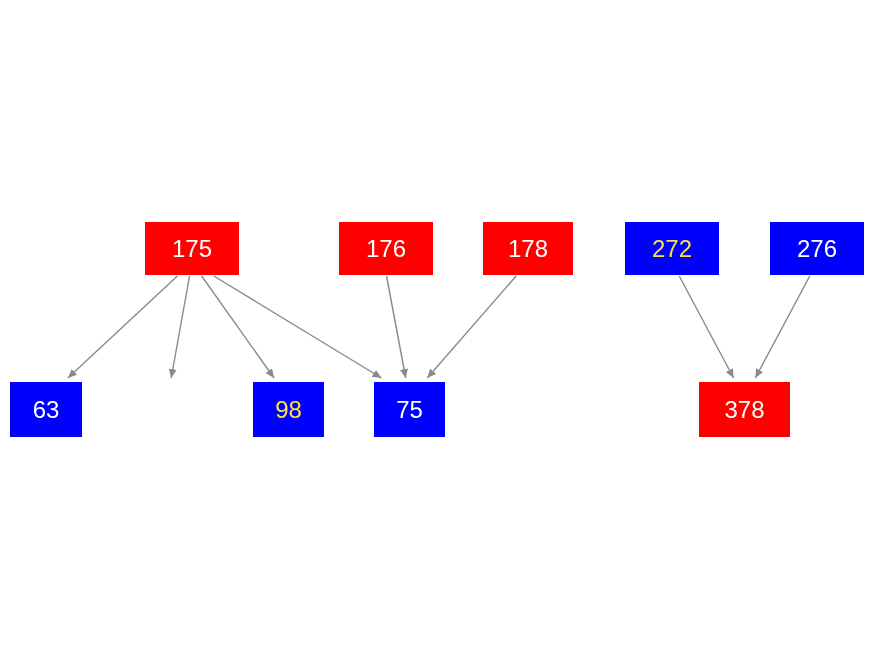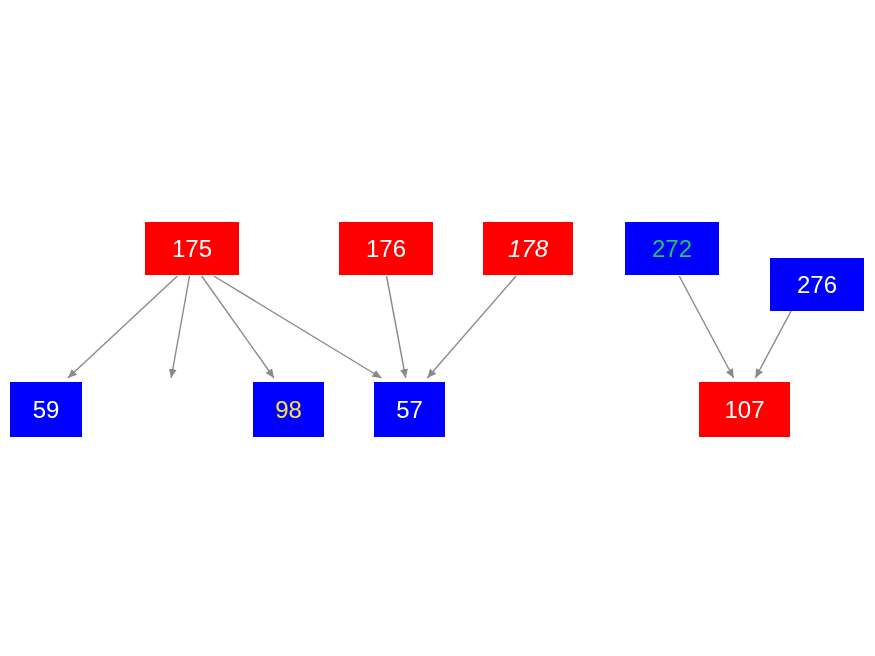--- a/index.html
+++ b/index.html
@@ -52,20 +52,20 @@
         <line x1="213.75" y1="276" x2="381.5" y2="378" stroke="#8a8a8a" stroke-width="1.4" marker-end="url(#arrowhead)"></line>
         <line x1="386.55" y1="276" x2="405.675" y2="378" stroke="#8a8a8a" stroke-width="1.4" marker-end="url(#arrowhead)"></line>
         <line x1="516.15" y1="276" x2="427.275" y2="378" stroke="#8a8a8a" stroke-width="1.4" marker-end="url(#arrowhead)"></line>
         <line x1="679.25" y1="276" x2="733.625" y2="378" stroke="#8a8a8a" stroke-width="1.4" marker-end="url(#arrowhead)"></line>
         <line x1="809.75" y1="276" x2="755.375" y2="378" stroke="#8a8a8a" stroke-width="1.4" marker-end="url(#arrowhead)"></line>
       </g>
   </svg>
 
 <div class="node" style="left: 145px; top: 222px; width: 94px; height: 53px; background: rgb(255, 0, 0); color: rgb(255, 255, 255);">175</div>
     <div class="node" style="left: 339px; top: 222px; width: 94px; height: 53px; background: rgb(255, 0, 0); color: rgb(255, 255, 255);">176</div>
-    <div class="node" style="left: 483px; top: 222px; width: 90px; height: 53px; background: rgb(255, 0, 0); color: rgb(255, 255, 255); font-style: italic;">178</div>
-    <div class="node" style="left: 625px; top: 222px; width: 94px; height: 53px; background: rgb(0, 0, 255); color: #22c55e;">272</div>
-    <div class="node" style="left: 770px; top: 222px; width: 94px; height: 53px; background: rgb(0, 0, 255); color: rgb(255, 255, 255); margin-top: 36px;">276</div>
-    <div class="node" style="left: 10px; top: 382px; width: 72px; height: 55px; background: rgb(0, 0, 255); color: rgb(255, 255, 255);">59</div>
+    <div class="node" style="left: 483px; top: 222px; width: 90px; height: 53px; background: rgb(255, 0, 0); color: rgb(255, 255, 255);">178</div>
+    <div class="node" style="left: 625px; top: 222px; width: 94px; height: 53px; background: rgb(0, 0, 255); color: #fde047;">272</div>
+    <div class="node" style="left: 770px; top: 222px; width: 94px; height: 53px; background: rgb(0, 0, 255); color: rgb(255, 255, 255);">276</div>
+    <div class="node" style="left: 10px; top: 382px; width: 72px; height: 55px; background: rgb(0, 0, 255); color: rgb(255, 255, 255);">63</div>
     <div class="node" style="left: 253px; top: 382px; width: 71px; height: 55px; background: rgb(0, 0, 255); color: #fde047;">98</div>
-    <div class="node" style="left: 374px; top: 382px; width: 71px; height: 55px; background: rgb(0, 0, 255); color: rgb(255, 255, 255);">57</div>
-    <div class="node" style="left: 699px; top: 382px; width: 91px; height: 55px; background: rgb(255, 0, 0); color: rgb(255, 255, 255);">107</div>
+    <div class="node" style="left: 374px; top: 382px; width: 71px; height: 55px; background: rgb(0, 0, 255); color: rgb(255, 255, 255);">75</div>
+    <div class="node" style="left: 699px; top: 382px; width: 91px; height: 55px; background: rgb(255, 0, 0); color: rgb(255, 255, 255);">378</div>
   </div>
 
 </body></html>

